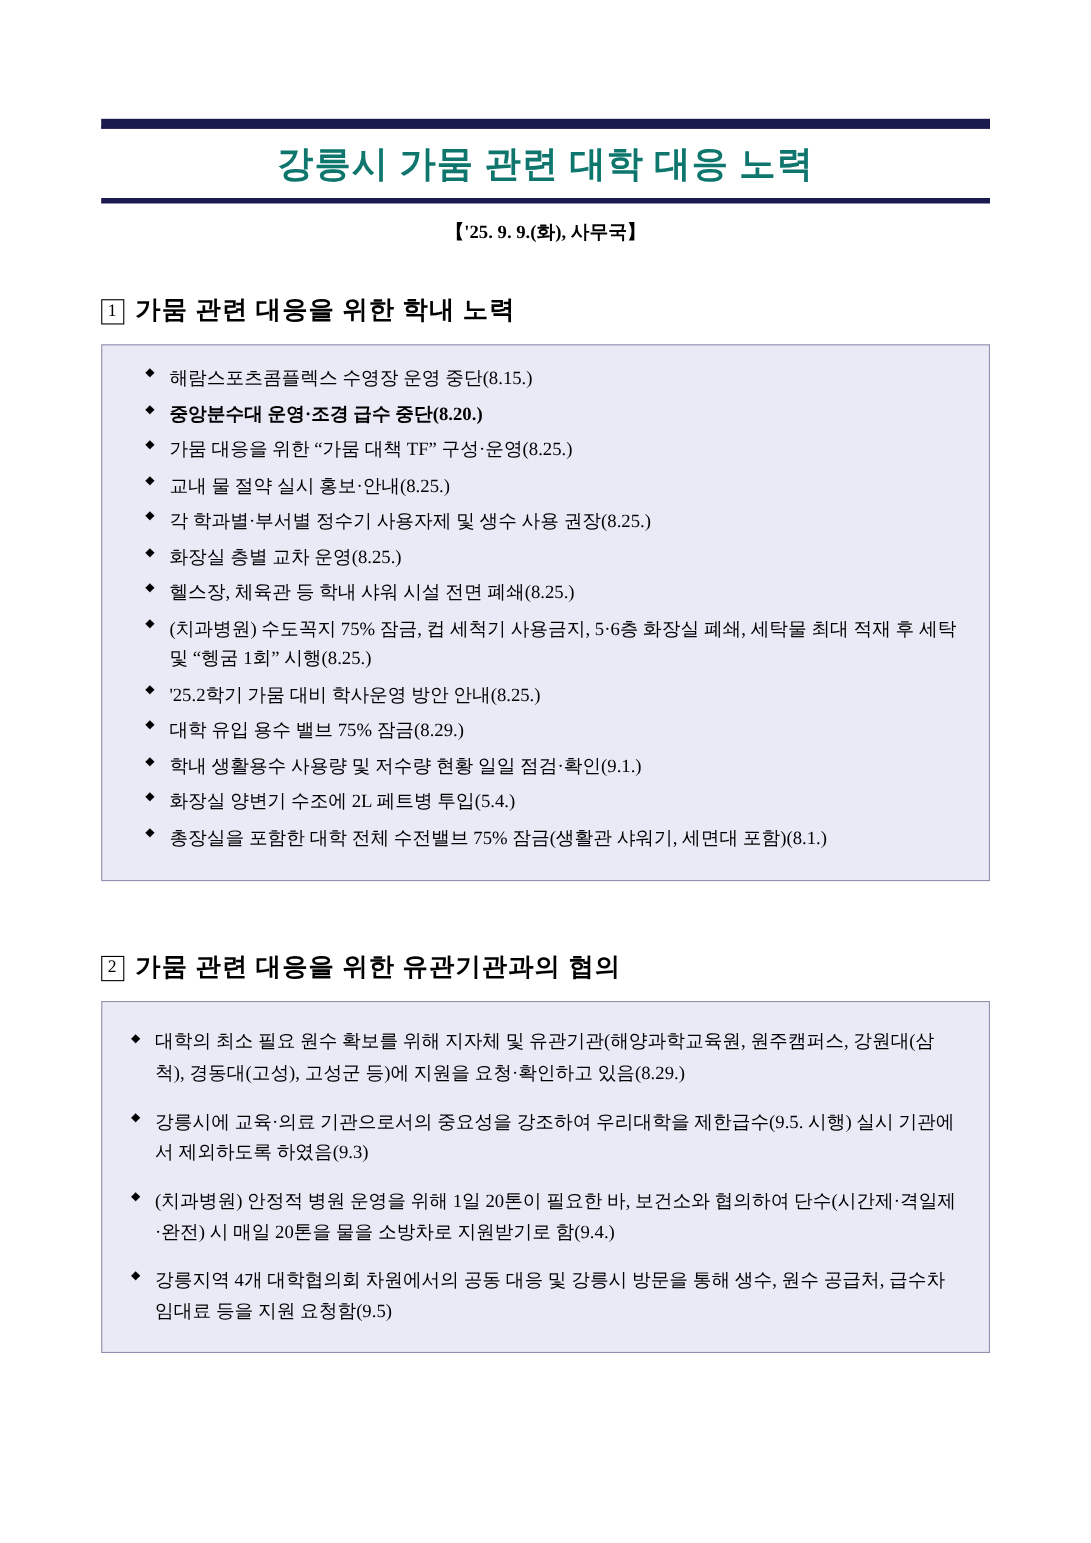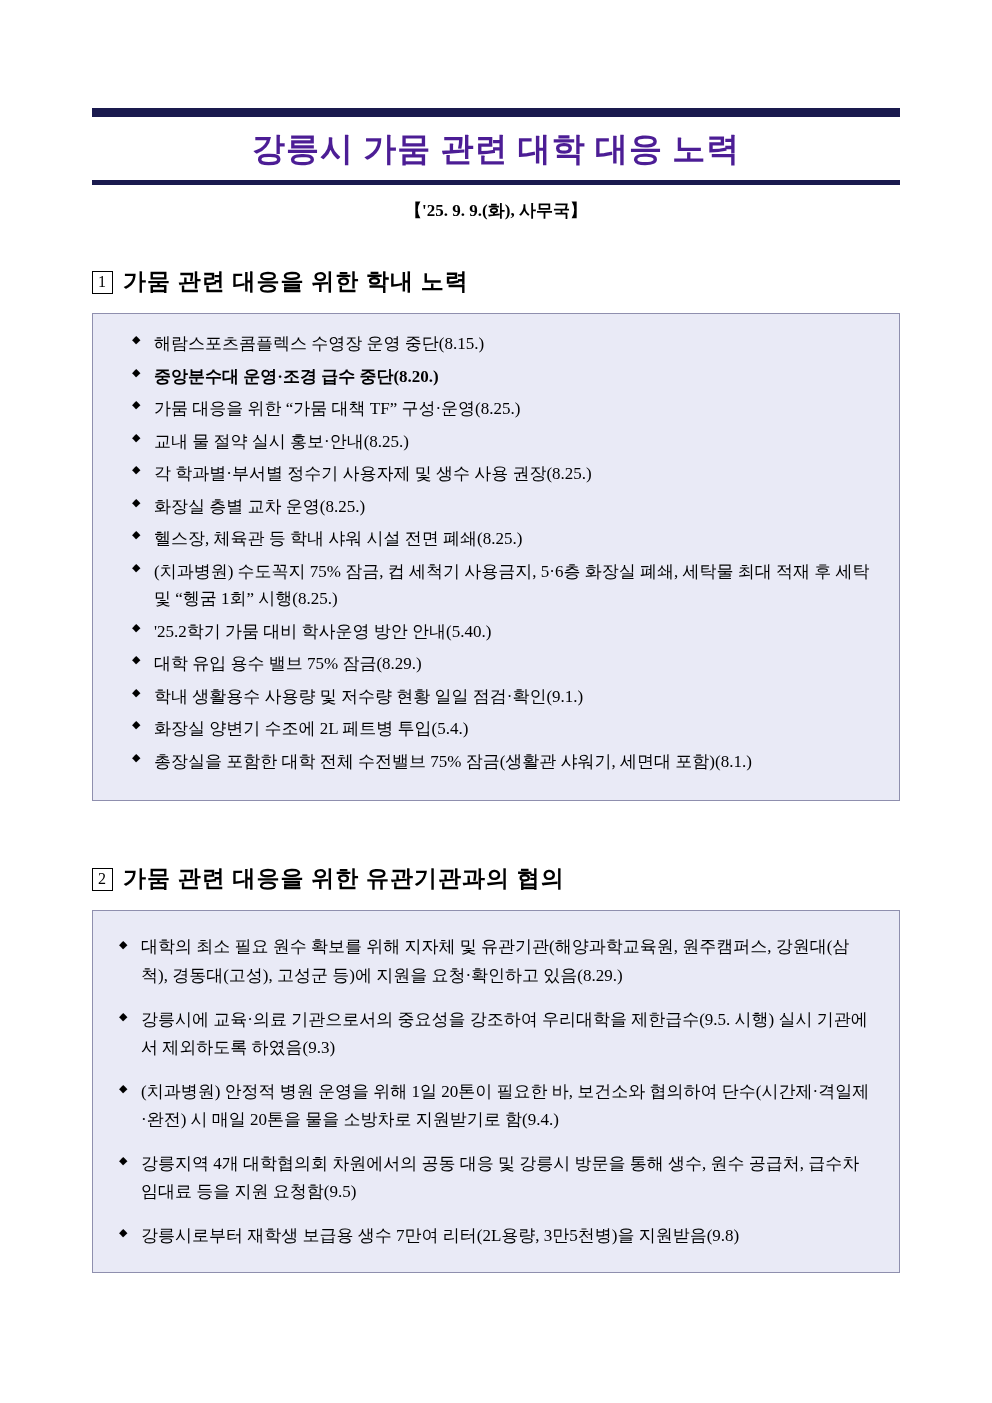--- a/index.html
+++ b/index.html
@@ -31,21 +31,21 @@
     background: #1a1a4e;
     border-bottom: 2px solid #1a1a4e;
     width: 100%;
   }
   .doc-title {
     font-size: 33px;
     font-weight: bold;
     text-align: center;
     letter-spacing: 1px;
     padding: 10px 0 8px 0;
-    color: #4c1d95;
+    color: #0f766e;
     font-family: "Liberation Serif", "DejaVu Serif", serif;
   }
   .rule-bottom {
     height: 5px;
     background: #1a1a4e;
     width: 100%;
   }
   .doc-meta {
     text-align: center;
     font-size: 17px;
@@ -134,36 +134,35 @@
   <div class="box box1">
     <ul class="blist">
       <li><span>해람스포츠콤플렉스 수영장 운영 중단(8.15.)</span></li>
       <li><span class="b">중앙분수대 운영·조경 급수 중단(8.20.)</span></li>
       <li><span>가뭄 대응을 위한 “가뭄 대책 TF” 구성·운영(8.25.)</span></li>
       <li><span>교내 물 절약 실시 홍보·안내(8.25.)</span></li>
       <li><span>각 학과별·부서별 정수기 사용자제 및 생수 사용 권장(8.25.)</span></li>
       <li><span>화장실 층별 교차 운영(8.25.)</span></li>
       <li><span>헬스장, 체육관 등 학내 샤워 시설 전면 폐쇄(8.25.)</span></li>
       <li><span>(치과병원) 수도꼭지 75% 잠금, 컵 세척기 사용금지, 5·6층 화장실 폐쇄, 세탁물 최대 적재 후 세탁 및 “헹굼 1회” 시행(8.25.)</span></li>
-      <li><span>'25.2학기 가뭄 대비 학사운영 방안 안내(5.40.)</span></li>
+      <li><span>'25.2학기 가뭄 대비 학사운영 방안 안내(8.25.)</span></li>
       <li><span>대학 유입 용수 밸브 75% 잠금(8.29.)</span></li>
       <li><span>학내 생활용수 사용량 및 저수량 현황 일일 점검·확인(9.1.)</span></li>
       <li><span>화장실 양변기 수조에 2L 페트병 투입(5.4.)</span></li>
       <li><span>총장실을 포함한 대학 전체 수전밸브 75% 잠금(생활관 샤워기, 세면대 포함)(8.1.)</span></li>
     </ul>
   </div>
 
   <div class="section-heading" style="margin-top:62px;">
     <span class="sec-num">2</span>
     <span>가뭄 관련 대응을 위한 유관기관과의 협의</span>
   </div>
 
   <div class="box box2">
     <ul class="blist">
       <li><span>대학의 최소 필요 원수 확보를 위해 지자체 및 유관기관(해양과학교육원, 원주캠퍼스, 강원대(삼척), 경동대(고성), 고성군 등)에 지원을 요청·확인하고 있음(8.29.)</span></li>
       <li><span>강릉시에 교육·의료 기관으로서의 중요성을 강조하여 우리대학을 제한급수(9.5. 시행) 실시 기관에서 제외하도록 하였음(9.3)</span></li>
       <li><span>(치과병원) 안정적 병원 운영을 위해 1일 20톤이 필요한 바, 보건소와 협의하여 단수(시간제·격일제·완전) 시 매일 20톤을 물을 소방차로 지원받기로 함(9.4.)</span></li>
       <li><span>강릉지역 4개 대학협의회 차원에서의 공동 대응 및 강릉시 방문을 통해 생수, 원수 공급처, 급수차 임대료 등을 지원 요청함(9.5)</span></li>
-      <li><span>강릉시로부터 재학생 보급용 생수 7만여 리터(2L용량, 3만5천병)을 지원받음(9.8)</span></li>
     </ul>
   </div>
 
 </div>
 
 </body></html>

